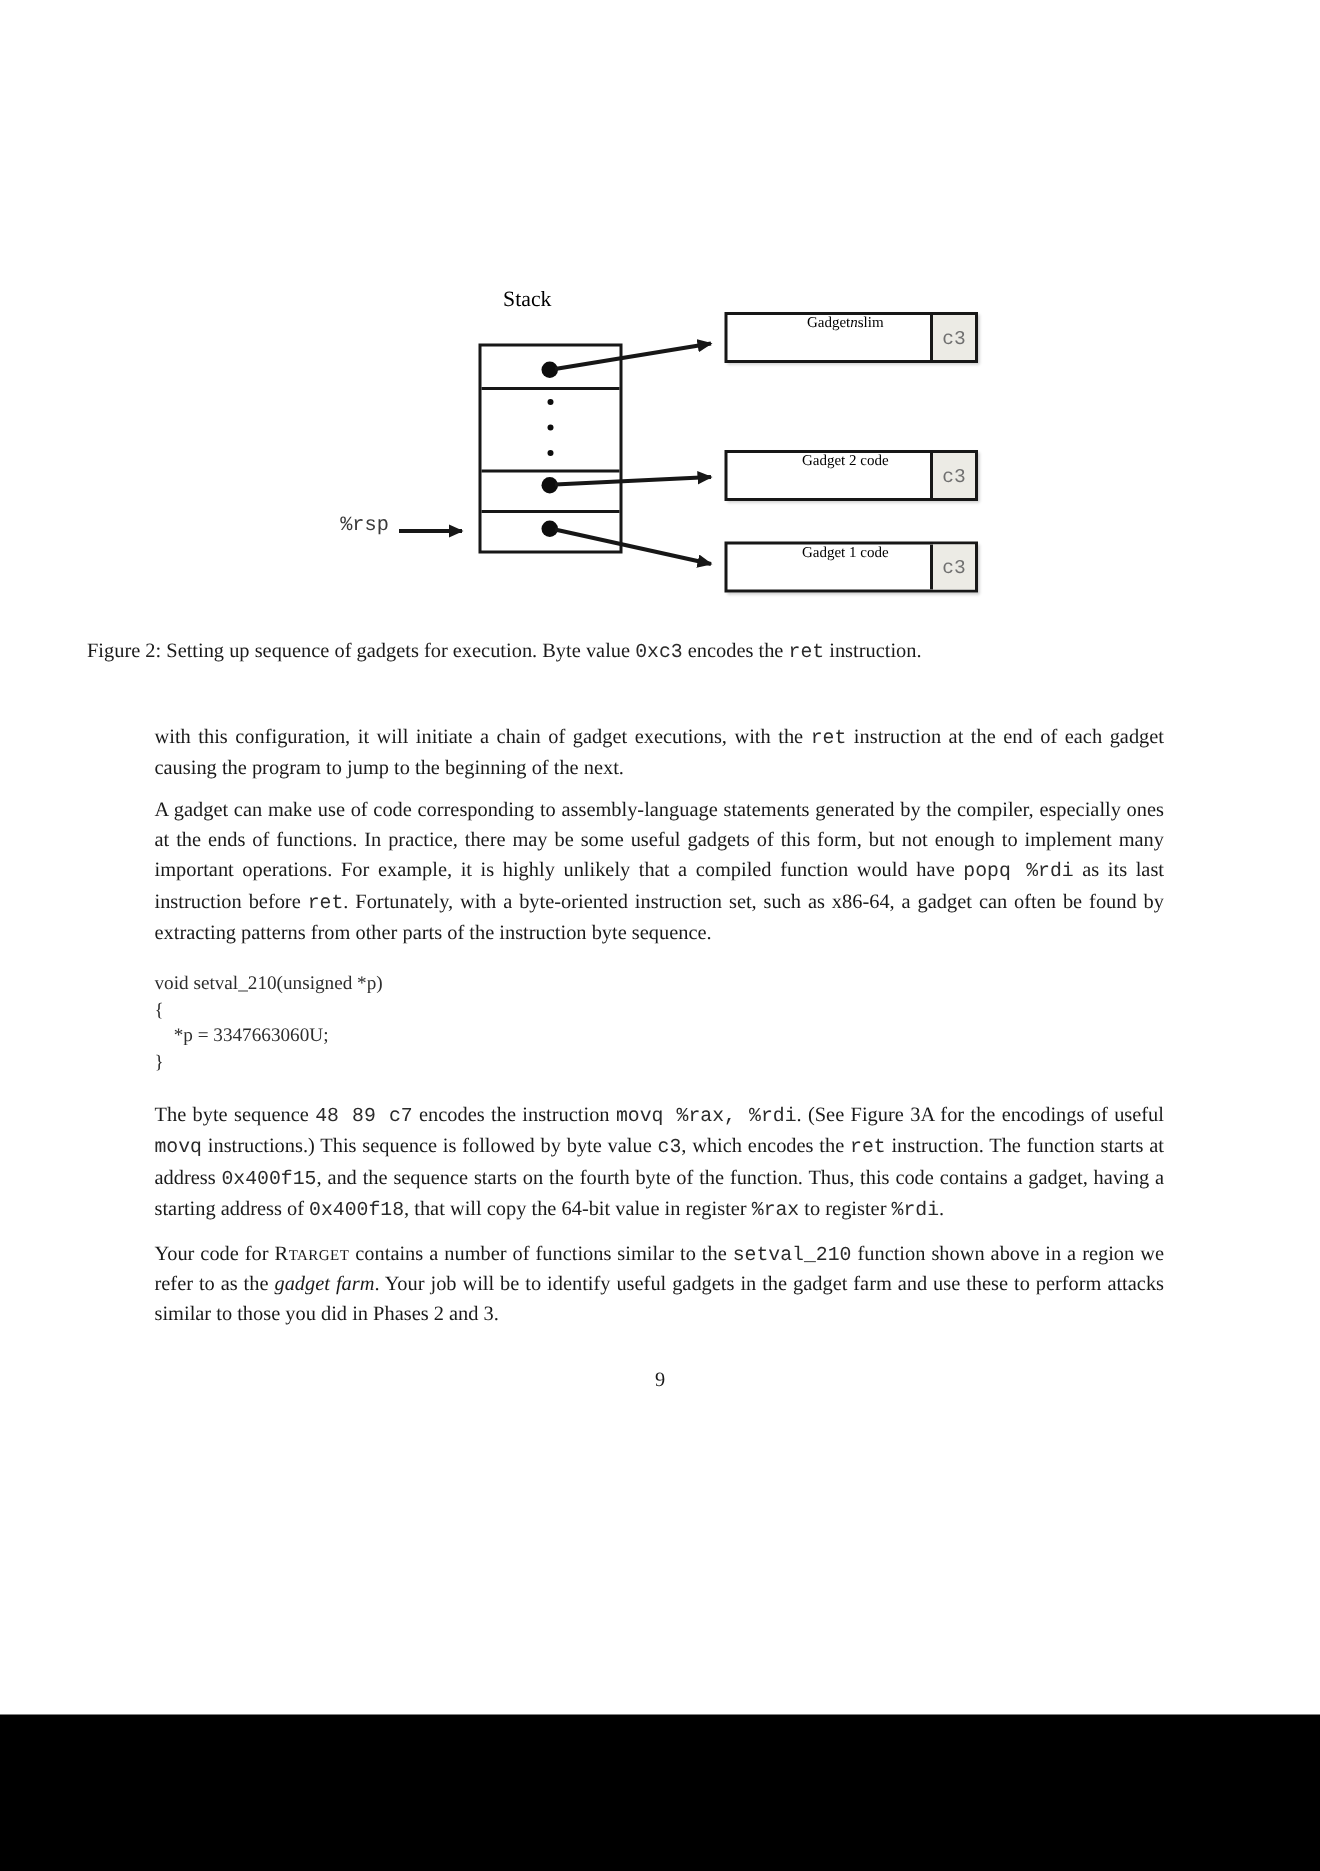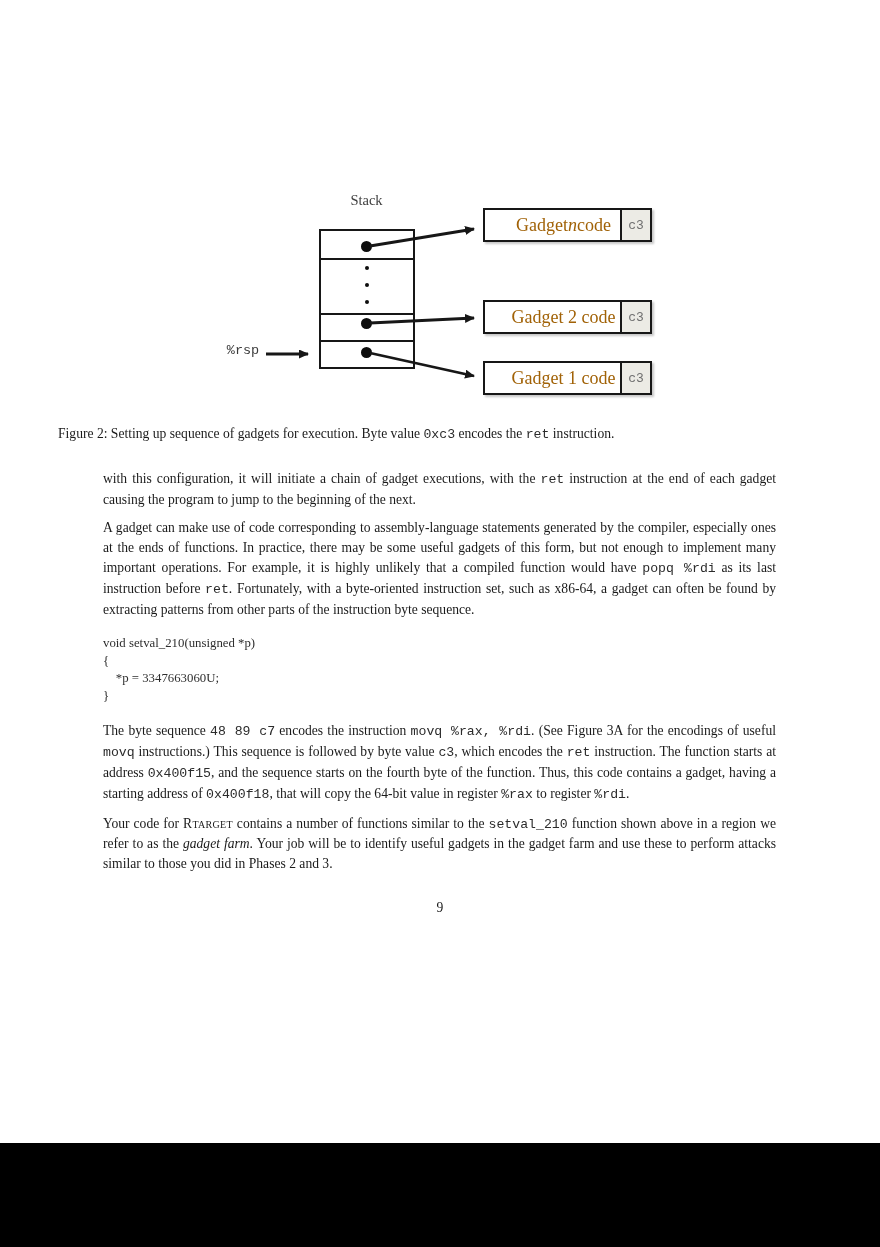--- a/index.html
+++ b/index.html
@@ -7,22 +7,22 @@
     position:relative;
     width:880px; height:1247px;
     background:#ffffff;
     font-family:"Liberation Serif", serif;
     color:#1a1a1a;
     overflow:hidden;
   }
   
   .figure { position:relative; width:880px; height:220px; margin-top:190px; }
   .stack-title {
-    position:absolute; left:318px; top:2px; width:97px;
-    text-align:center; font-size:14.5px; color:#404040;
+    position:absolute; left:303px; top:2px; width:97px;
+    text-align:center; font-size:14.5px; color:#000000;
   }
   .stack-box {
     position:absolute; left:319px; top:39px; width:96px; height:140px;
     border:2px solid #171717; box-sizing:border-box; background:#fff;
   }
   .stack-div { position:absolute; left:0; right:0; height:2px; background:#171717; }
   .stack-div.d1 { top:27px; }
   .stack-div.d2 { top:82px; }
   .stack-div.d3 { top:109px; height:1.5px; }
   .bullet {
@@ -41,38 +41,38 @@
   .gadget-box {
     position:absolute; left:483px; width:169px; height:34px;
     border:2px solid #171717; box-sizing:border-box; background:#ffffff;
     display:flex; align-items:stretch;
     box-shadow:1.5px 1.5px 2px rgba(0,0,0,0.22);
   }
   .gadget-box.gn { top:18px; }
   .gadget-box.g2 { top:110px; }
   .gadget-box.g1 { top:171px; }
   .gadget-label {
-    flex:1; display:flex; align-items:center; justify-content:center;
-    padding-left:22px; font-size:18px; color:#a16207;
+    flex:1; display:flex; justify-content:center;
+    padding-left:22px; font-size:10px; color:#000000;
   }
   .gadget-byte {
     width:28px; border-left:2px solid #171717; background:#ecebe5;
     display:flex; align-items:center; justify-content:center;
     font-family:"Liberation Mono", monospace; font-size:13px; color:#6f6f6f;
   }
   
   .caption {
     margin:14px 58px 0 58px; text-align:left;
     font-size:13.6px; line-height:19.8px;
   }
   .body-par {
     margin:9px 104px 0 103px; text-align:justify;
     font-size:13.6px; line-height:19.8px;
   }
-  .body-par.first { margin-top:24px; }
+  .body-par.first { margin-top:36px; }
   .code {
     margin:16px 104px 16px 103px;
     font-family:Liberation Serif, serif;
     font-size:12.8px; line-height:17.5px;
     color:#2e2e2e; white-space:pre;
   }
   .mono { font-family:"Liberation Mono", monospace; font-size:0.97em; color:#2b2b2b; }
   .it { font-style:italic; }
   .sc { font-variant:small-caps; letter-spacing:0.3px; }
   .page-number {
@@ -116,21 +116,21 @@
       <line x1="370" y1="56" x2="474" y2="39" stroke="#171717" stroke-width="2.8" marker-end="url(#ah)"></line>
       <line x1="370" y1="133" x2="474" y2="128" stroke="#171717" stroke-width="2.8" marker-end="url(#ah)"></line>
       <line x1="370" y1="163" x2="474" y2="186" stroke="#171717" stroke-width="2.8" marker-end="url(#ah)"></line>
       <line x1="266" y1="164" x2="308" y2="164" stroke="#171717" stroke-width="2.8" marker-end="url(#ah)"></line>
     </svg>
 
     <div class="gadget-box gn">
       <div class="gadget-label">
           <span>Gadget </span>
           <span class="it">n</span>
-          <span> code</span>
+          <span> slim</span>
         </div>
       <div class="gadget-byte">c3</div>
     </div>
     <div class="gadget-box g2">
       <div class="gadget-label">
           <span>Gadget 2 code</span>
         </div>
       <div class="gadget-byte">c3</div>
     </div>
     <div class="gadget-box g1">

